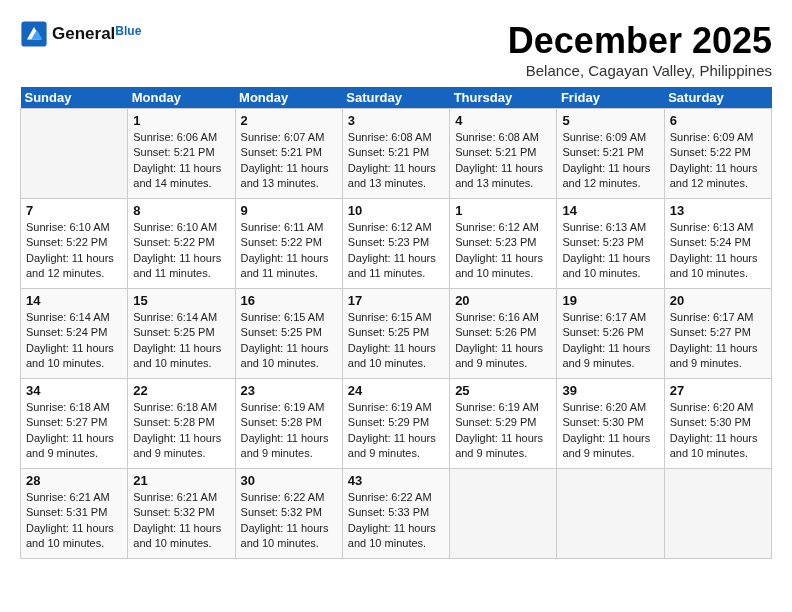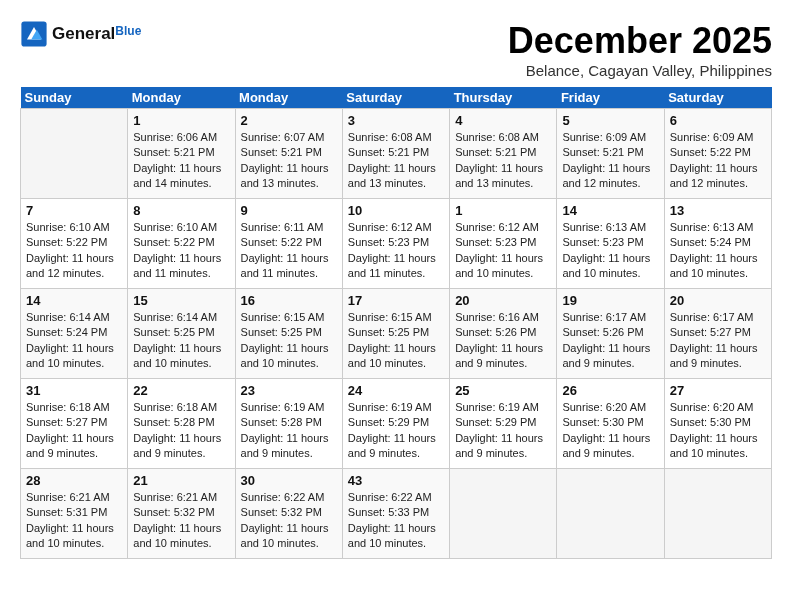--- a/index.html
+++ b/index.html
@@ -194,41 +194,41 @@
           <span class="day-num">19</span>
           <div class="day-info">Sunrise: 6:17 AM<br>Sunset: 5:26 PM<br>Daylight: 11 hours<br>and 9 minutes.</div>
         </td>
         <td>
           <span class="day-num">20</span>
           <div class="day-info">Sunrise: 6:17 AM<br>Sunset: 5:27 PM<br>Daylight: 11 hours<br>and 9 minutes.</div>
         </td>
       </tr>
       <tr>
         <td>
-          <span class="day-num">31</span>
+          <span class="day-num">34</span>
           <div class="day-info">Sunrise: 6:18 AM<br>Sunset: 5:27 PM<br>Daylight: 11 hours<br>and 9 minutes.</div>
         </td>
         <td>
           <span class="day-num">22</span>
           <div class="day-info">Sunrise: 6:18 AM<br>Sunset: 5:28 PM<br>Daylight: 11 hours<br>and 9 minutes.</div>
         </td>
         <td>
           <span class="day-num">23</span>
           <div class="day-info">Sunrise: 6:19 AM<br>Sunset: 5:28 PM<br>Daylight: 11 hours<br>and 9 minutes.</div>
         </td>
         <td>
           <span class="day-num">24</span>
           <div class="day-info">Sunrise: 6:19 AM<br>Sunset: 5:29 PM<br>Daylight: 11 hours<br>and 9 minutes.</div>
         </td>
         <td>
           <span class="day-num">25</span>
           <div class="day-info">Sunrise: 6:19 AM<br>Sunset: 5:29 PM<br>Daylight: 11 hours<br>and 9 minutes.</div>
         </td>
         <td>
-          <span class="day-num">26</span>
+          <span class="day-num">39</span>
           <div class="day-info">Sunrise: 6:20 AM<br>Sunset: 5:30 PM<br>Daylight: 11 hours<br>and 9 minutes.</div>
         </td>
         <td>
           <span class="day-num">27</span>
           <div class="day-info">Sunrise: 6:20 AM<br>Sunset: 5:30 PM<br>Daylight: 11 hours<br>and 10 minutes.</div>
         </td>
       </tr>
       <tr>
         <td>
           <span class="day-num">28</span>

